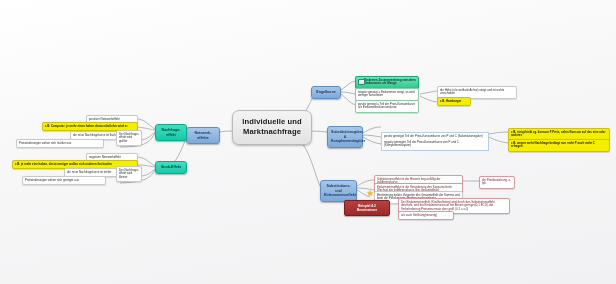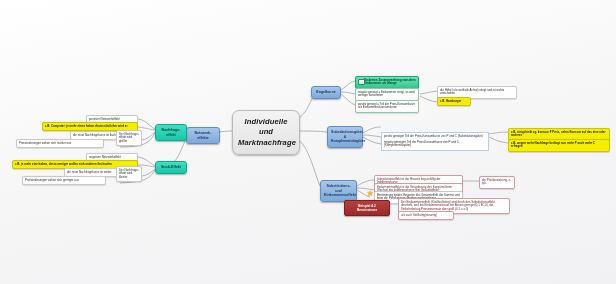--- a/index.html
+++ b/index.html
@@ -127,21 +127,21 @@
 
       <path d="M357,186 C364,182 368,180 374,180"></path>
       <path d="M357,188 C364,188 368,189 374,190"></path>
       <path d="M357,190 C364,194 366,196 370,197"></path>
       <path d="M463,181 C470,181 474,181 479,181"></path>
       <path d="M401,205 C410,203 414,202 420,202"></path>
       <path d="M401,209 C410,211 414,213 420,214"></path>
     </g>
   </svg>
 
-  <div class="node central" style="left:232px;top:110px;width:68px;font-style:italic;">
+  <div class="node central" style="left:232px;top:110px;width:80px;">
     <span>Individuelle und<br>Marktnachfrage</span>
   </div>
 
   <div class="node pill blue" style="left:186px;top:127px;width:34px;">
     <span>Netzwerk-<br>effekte</span>
   </div>
 
   <div class="node pill teal" style="left:155px;top:124px;width:32px;">
     <span>Nachfrage-<br>effekt</span>
   </div>

